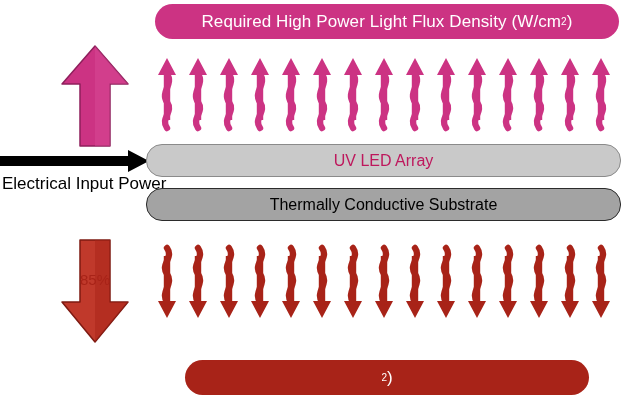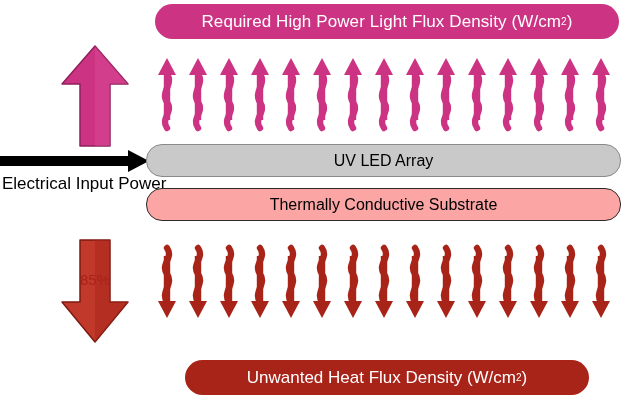--- a/index.html
+++ b/index.html
@@ -69,30 +69,30 @@
     top: 144px;
     width: 475px;
     height: 33px;
     background: #c9c9c9;
     border: 1px solid #8a8a8a;
     border-radius: 16px;
     display: flex;
     align-items: center;
     justify-content: center;
     font-size: 16px;
-    color: #000000;
+    color: #be185d;
     box-sizing: border-box;
   }
   .bar-substrate {
     position: absolute;
     left: 146px;
     top: 188px;
     width: 475px;
     height: 33px;
-    background: #fca5a5;
+    background: #a3a3a3;
     border: 1px solid #2b2b2b;
     border-radius: 16px;
     display: flex;
     align-items: center;
     justify-content: center;
     font-size: 16px;
     color: #000000;
     box-sizing: border-box;
   }
 
@@ -238,18 +238,17 @@
     <use href="#wavyDown" x="415" y="8"></use>
     <use href="#wavyDown" x="446" y="8"></use>
     <use href="#wavyDown" x="477" y="8"></use>
     <use href="#wavyDown" x="508" y="8"></use>
     <use href="#wavyDown" x="539" y="8"></use>
     <use href="#wavyDown" x="570" y="8"></use>
     <use href="#wavyDown" x="601" y="8"></use>
   </svg>
 
   <div class="banner-bottom">
-    <span>Unwanted Heat Flux Density (W/cm</span>
       <sup>2</sup>
       <span>)</span>
   </div>
 
 </div>
 
 </body></html>

